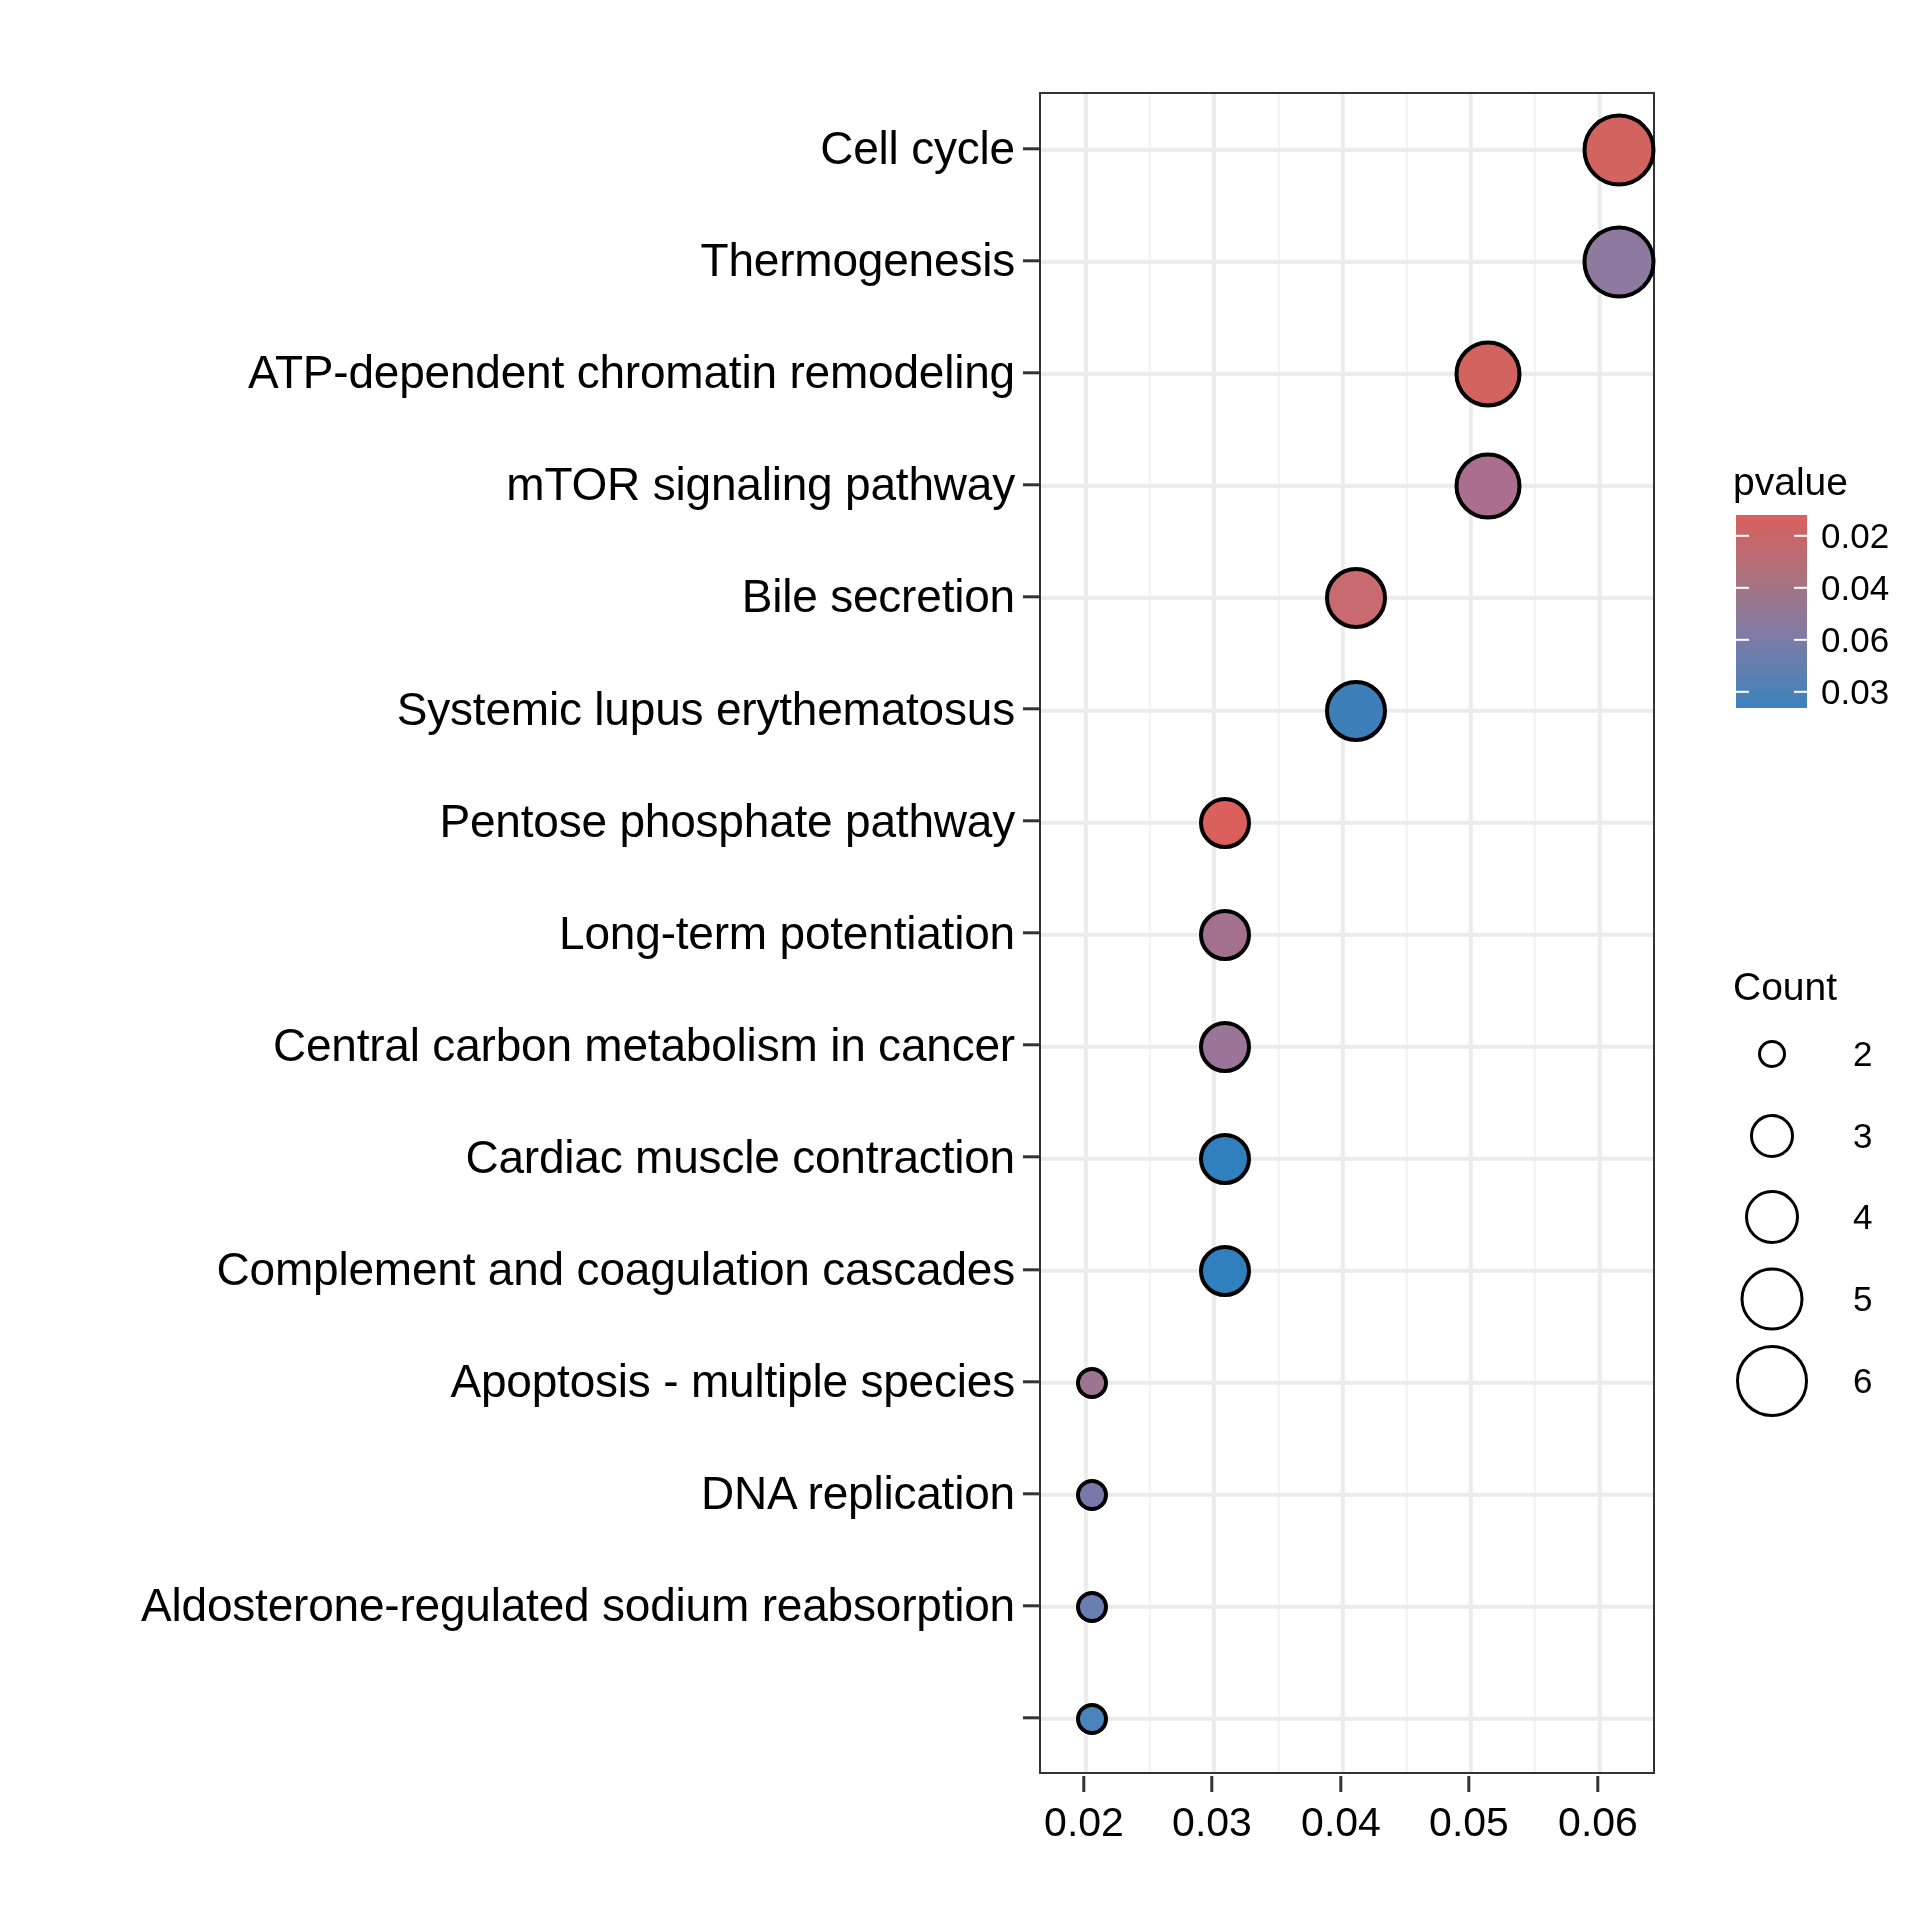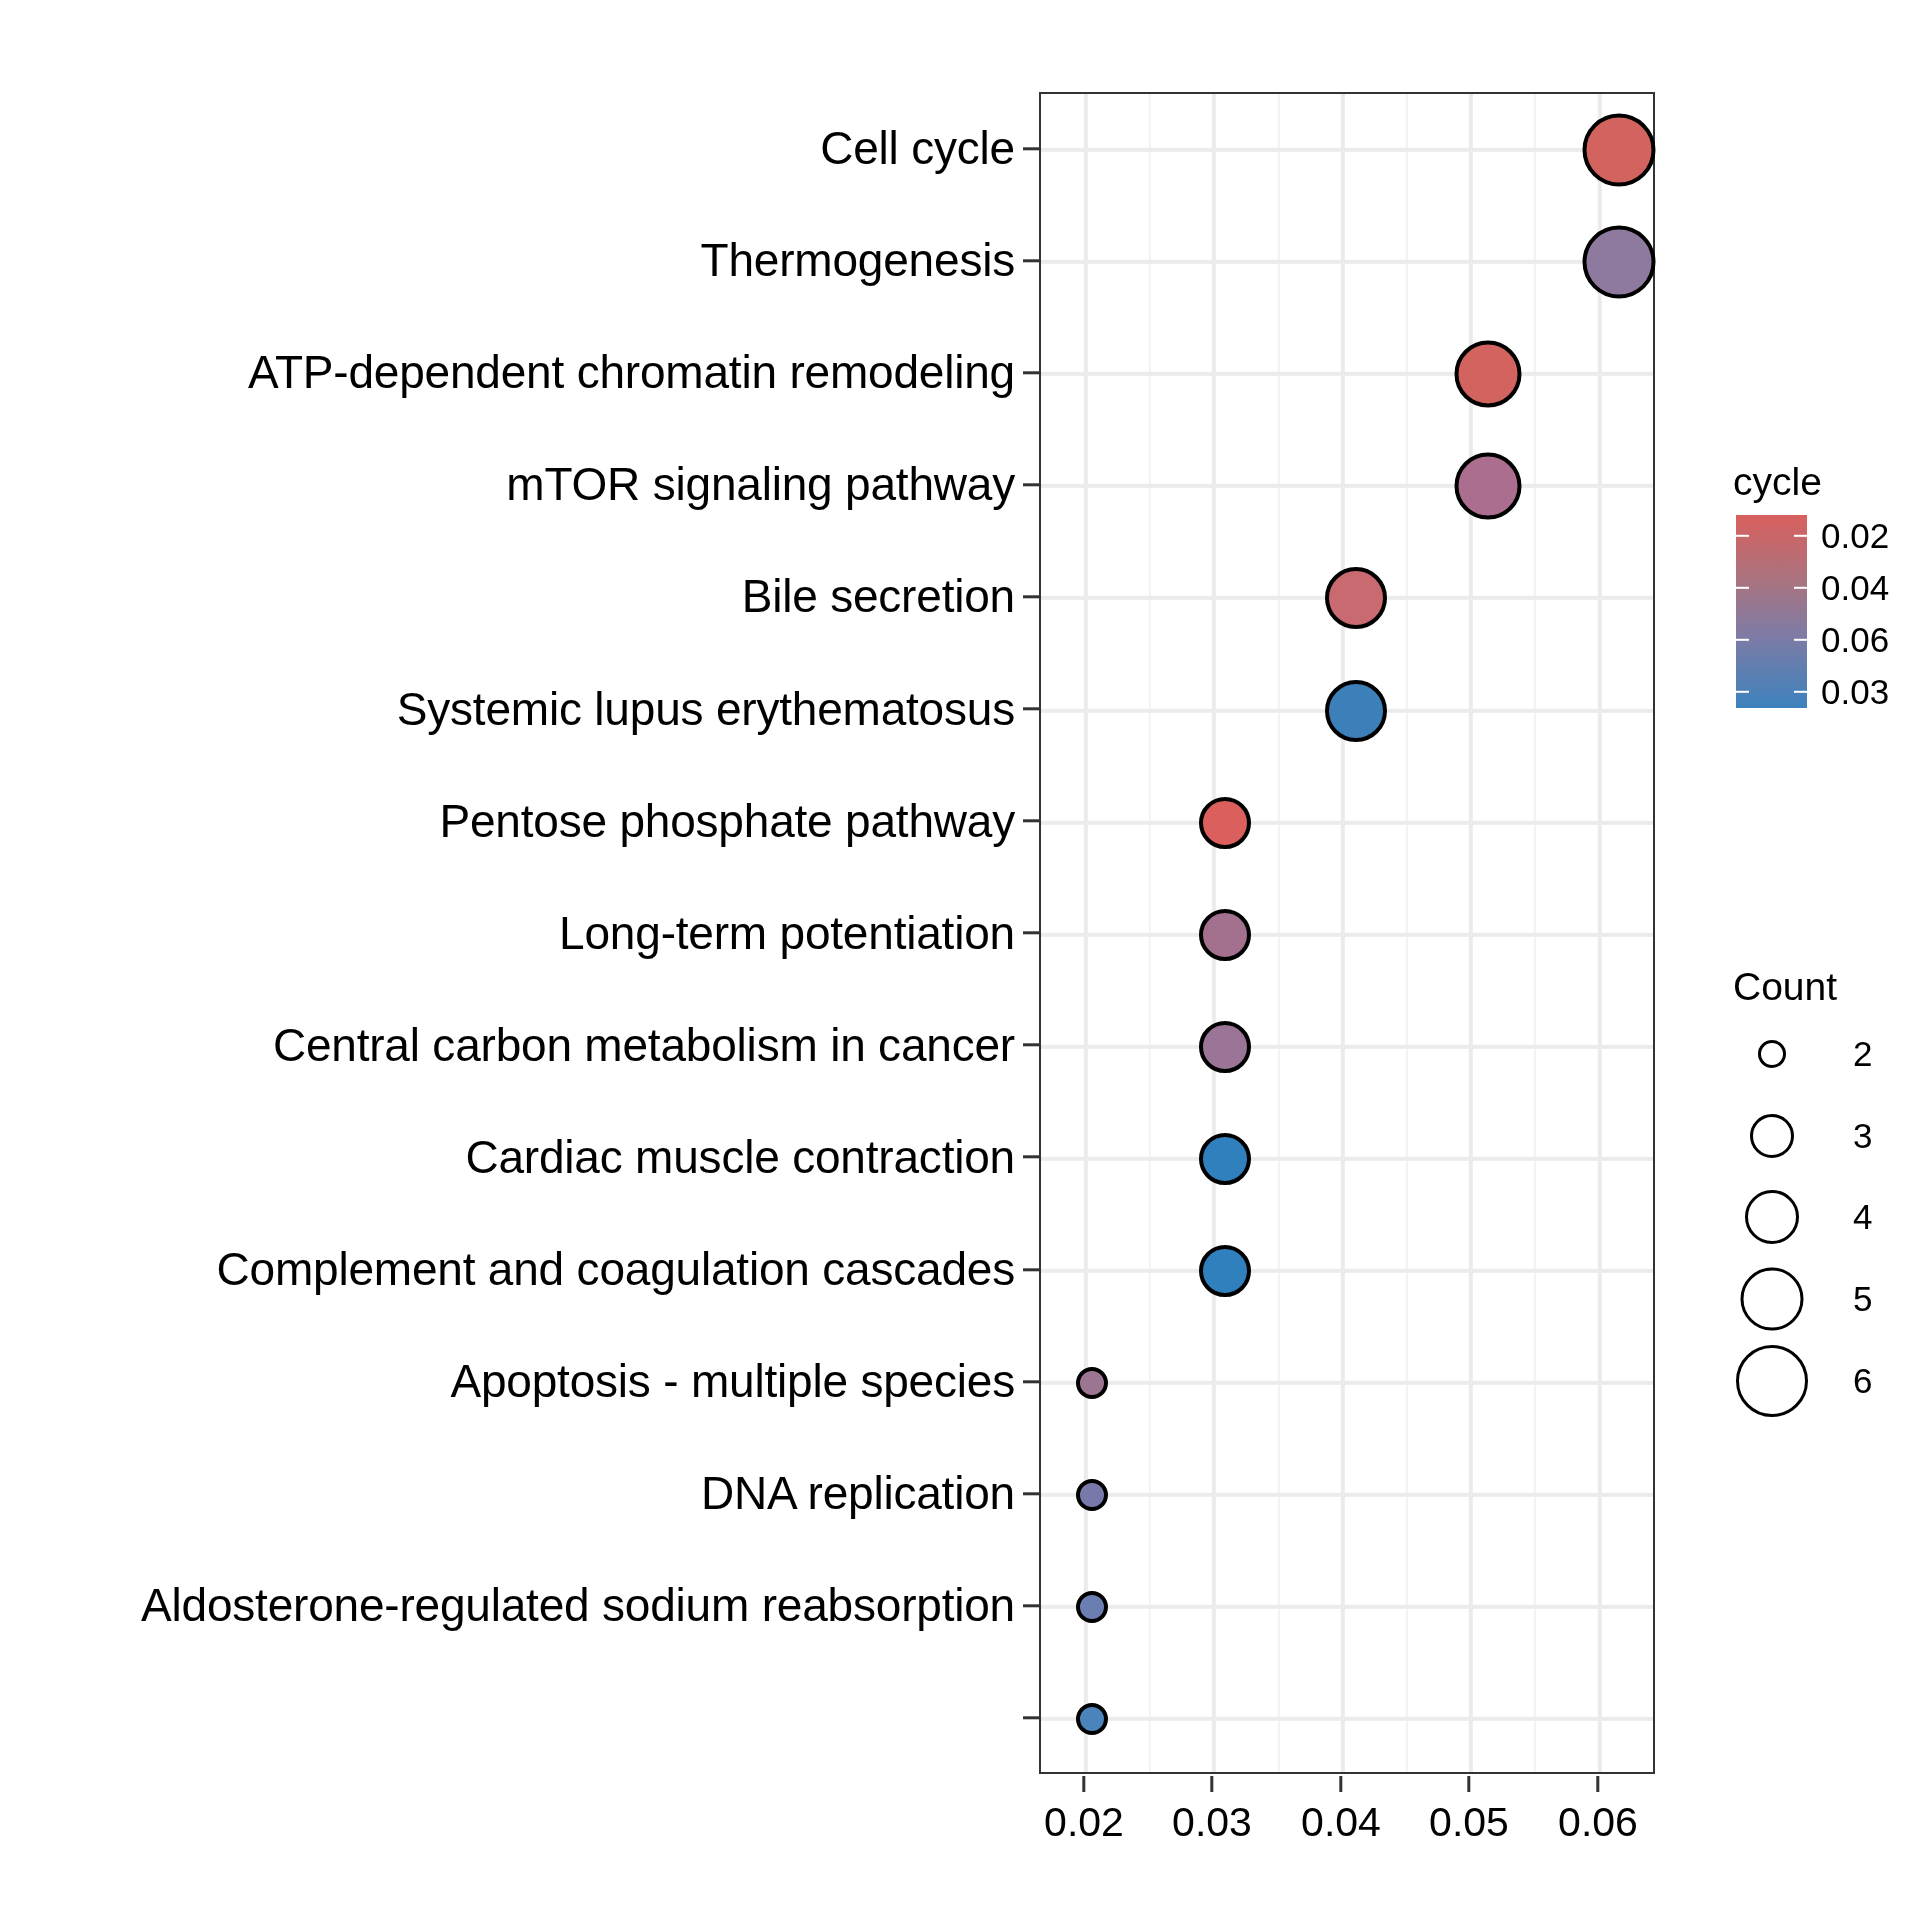--- a/index.html
+++ b/index.html
@@ -281,21 +281,21 @@
       <div class="xtick-label" style="left: 1341px; top: 1799px;">0.04</div>
       <div class="xtick-mark" style="left: 1469px; top: 1776px;"></div>
       <div class="xtick-label" style="left: 1469px; top: 1799px;">0.05</div>
       <div class="xtick-mark" style="left: 1598px; top: 1776px;"></div>
       <div class="xtick-label" style="left: 1598px; top: 1799px;">0.06</div>
     </div>
 
   <div id="xaxis-title">GeneRatio</div>
 
   <div id="legend-pvalue">
-    <span class="legend-title">cycle</span>
+    <span class="legend-title">pvalue</span>
     <div id="colorbar-wrap">
       <div id="colorbar" style="background: linear-gradient(rgb(217, 96, 94) 0%, rgb(169, 115, 127) 34%, rgb(127, 123, 165) 62%, rgb(61, 130, 189) 100%);"></div>
       <div id="colorbar-ticks">
           <div class="cbar-tick left" style="top: 21px;"></div>
           <div class="cbar-tick right" style="top: 21px;"></div>
           <div class="cbar-label" style="top: 21px;">0.02</div>
           <div class="cbar-tick left" style="top: 73px;"></div>
           <div class="cbar-tick right" style="top: 73px;"></div>
           <div class="cbar-label" style="top: 73px;">0.04</div>
           <div class="cbar-tick left" style="top: 125px;"></div>

